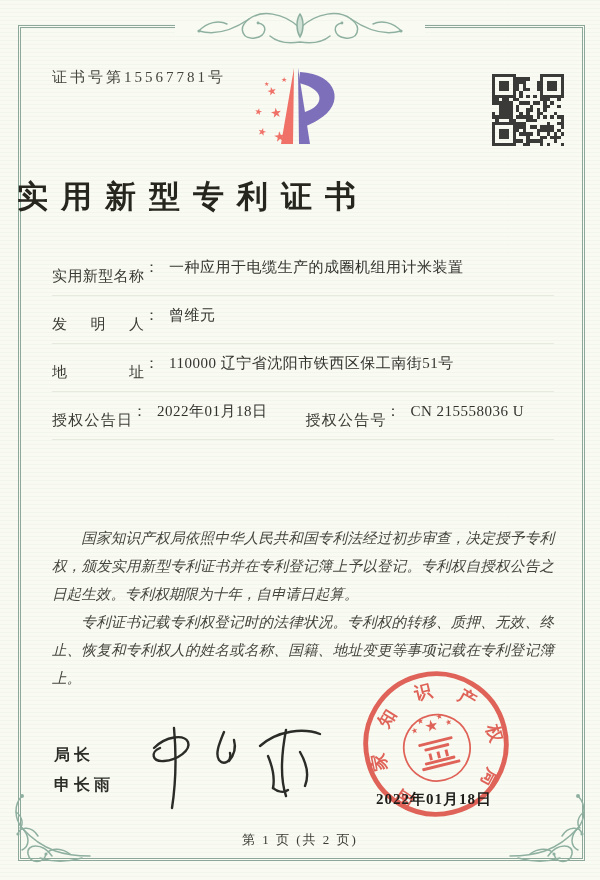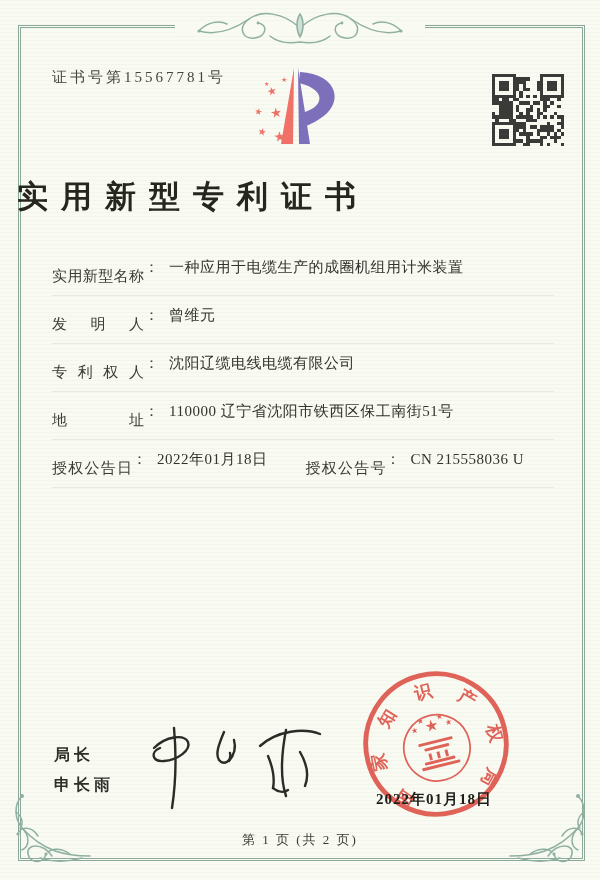--- a/index.html
+++ b/index.html
@@ -296,30 +296,31 @@
   <div class="title">实用新型专利证书</div>
 
   <div class="fields">
     <div class="row">
       <span class="lab">实用新型名称</span><span class="colon">：</span><span class="val">一种应用于电缆生产的成圈机组用计米装置</span>
     </div>
     <div class="row">
       <span class="lab">发明人</span><span class="colon">：</span><span class="val">曾维元</span>
     </div>
     <div class="row">
-      <span class="lab">专利权人</span><span class="colon">：</span><span class="val">沈阳辽缆电线电缆有限公司</span>
-    </div>
-    <div class="row">
       <span class="lab">地址</span><span class="colon">：</span><span class="val">110000  辽宁省沈阳市铁西区保工南街51号</span>
     </div>
     <div class="row">
       <span class="lab narrow">授权公告日</span><span class="colon">：</span><span class="val">2022年01月18日</span><span class="pair2"></span><span class="lab narrow">授权公告号</span><span class="colon">：</span><span class="val">CN 215558036 U</span>
     </div>
   </div>
 
+  <div class="paras">
+    <p>国家知识产权局依照中华人民共和国专利法经过初步审查，决定授予专利权，颁发实用新型专利证书并在专利登记簿上予以登记。专利权自授权公告之日起生效。专利权期限为十年，自申请日起算。</p>
+    <p>专利证书记载专利权登记时的法律状况。专利权的转移、质押、无效、终止、恢复和专利权人的姓名或名称、国籍、地址变更等事项记载在专利登记簿上。</p>
+  </div>
 
   <div class="sig-labels">
     <div>局长</div>
     <div>申长雨</div>
   </div>
 
   <div class="signature">
     <svg width="210" height="96" viewBox="0 0 210 96">
       <g stroke="#2b2b28" stroke-width="2.4" fill="none" stroke-linecap="round" stroke-linejoin="round">
         <path d="M26,28 C38,16 56,14 60,22 C63,30 50,40 36,41 C24,42 22,32 32,28"></path>

